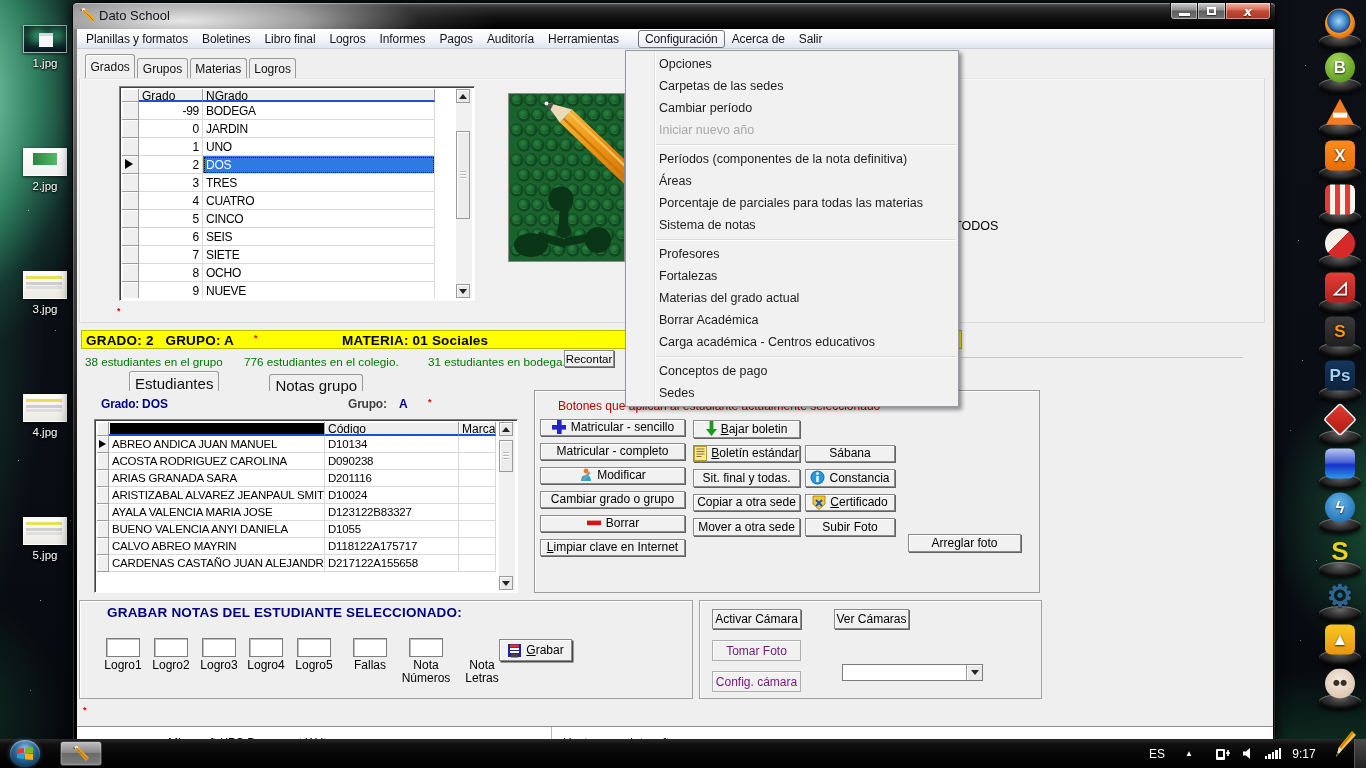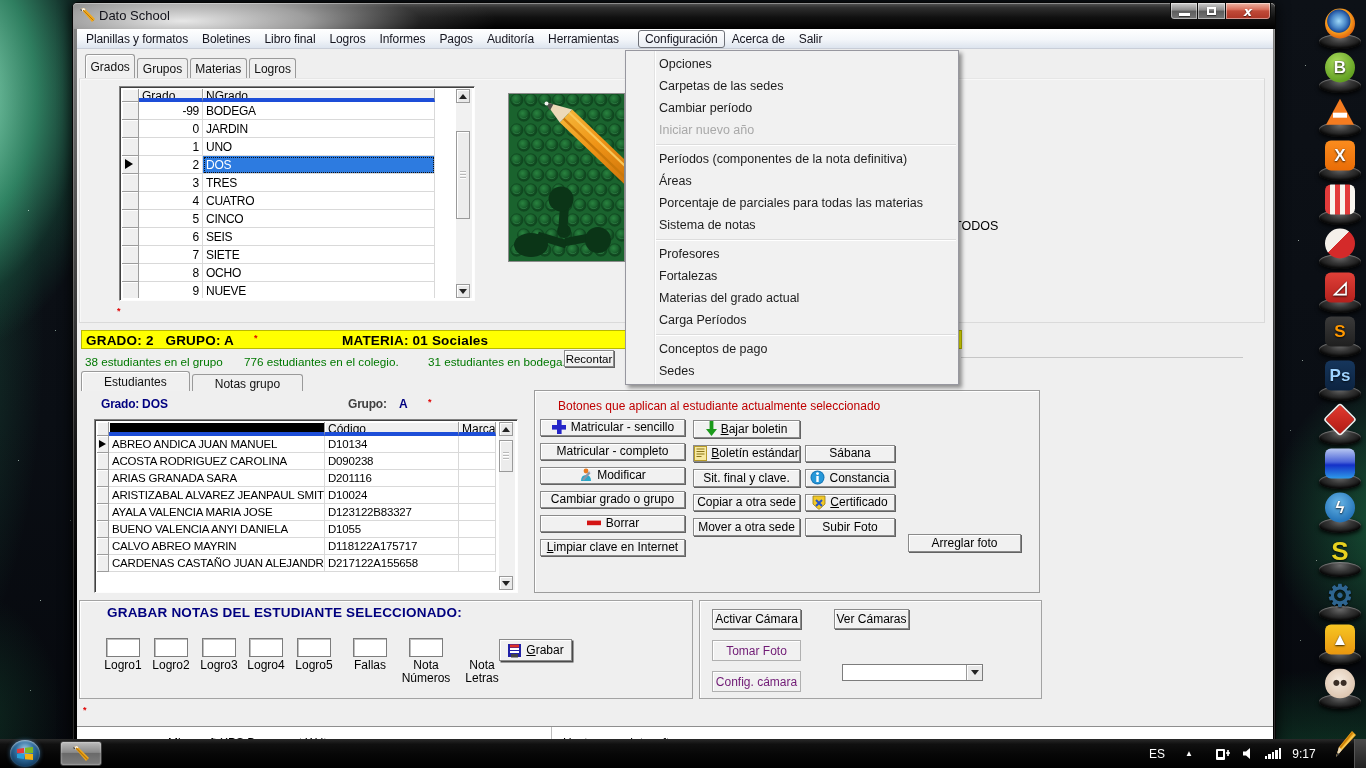--- a/index.html
+++ b/index.html
@@ -119,21 +119,21 @@
 .tab.active { height:24px; padding-top:5px; z-index:3; background:#f0f0f0; box-shadow:inset 1px 1px 0 #fff; }
 
 #tabs-top { left:8px; top:5px; height:24px; }
 #tabpage-top { position:absolute; left:2px; top:29px; width:1186px; height:245px; background:#f0f0f0;
   border:1px solid #dadada; border-top-color:#e6e6e6; box-shadow:inset 1px 1px 0 #f8f8f8; }
 
 
 .sgrid { position:absolute; background:#fff; border-top:1px solid #828282; border-left:1px solid #828282;
   border-right:1px solid #fdfdfd; border-bottom:1px solid #fdfdfd; box-shadow:inset 1px 1px 0 #404040; }
 .gcell { overflow:hidden; white-space:nowrap; }
-.ghead { background:#efefef; border-right:1px solid #9d9d9d; border-bottom:4px solid #1d4ed8;
+.ghead { background:#efefef; border-right:1px solid #9d9d9d; border-bottom:2px solid #1d4ed8;
   box-shadow:inset 1px 1px 0 #fff; font-size:12px; color:#000; padding:0 3px; }
 .grow-head { background:#efefef; border-right:1px solid #9d9d9d; border-bottom:1px solid #9d9d9d; box-shadow:inset 1px 1px 0 #fff; position:relative; }
 .gdata { border-right:1px solid #d9d9d9; border-bottom:1px solid #d9d9d9; font-size:12px; letter-spacing:-0.25px; color:#000; padding:0 3px; display:flex; align-items:center; }
 .gdata.num { justify-content:flex-end; }
 .gdata.sel { background:#2d7be0; color:#fff; outline:1px dotted #111; outline-offset:-2px; }
 .row-arrow { position:absolute; left:3px; top:3px; width:0; height:0; border-top:5px solid transparent; border-bottom:5px solid transparent; border-left:8px solid #000; }
 
 
 .vscroll { position:absolute; width:16px; background:#f3f3f3; border:1px solid #c8c8c8; }
 .varrow { position:absolute; left:0; width:14px; height:14px; background:#e9e9e9; border:1px solid #9a9a9a;
@@ -171,21 +171,21 @@
 #btn-recontar { position:absolute; left:487px; top:301px; width:50px; height:17px; font-size:11.5px; }
 
 
 .cbtn { background:#f1f1f1; border:1px solid #8a8a8a; box-shadow:1px 1px 0 #636363, inset 1px 1px 0 #fff;
   font-size:12px; color:#000; display:flex; align-items:center; justify-content:center; cursor:pointer; white-space:nowrap; gap:4px; padding:0 2px; }
 .cbtn.disabled { color:#701a75; box-shadow:inset 1px 1px 0 #fff; border-color:#b0b0b0; cursor:default; }
 .cbtn u { text-decoration:underline; }
 
 
 #tabs-students { left:4px; top:322px; height:20px; }
-#tabs-students .tab { height:17px; padding:2px 22px; font-size:12px; }
+#tabs-students .tab { height:17px; padding:2px 5px; font-size:15px;margin-left:48px; }
 #tabs-students .tab.active { height:20px; padding-top:3px; }
 
 #lbl-grado { position:absolute; left:24px; top:348px; font-size:12px; letter-spacing:-0.2px; font-weight:bold; color:#00007f; }
 #lbl-grado-val { position:absolute; left:65px; top:348px; font-size:12px; font-weight:bold; color:#00007f; }
 #lbl-grupo { position:absolute; left:271px; top:348px; font-size:12px; letter-spacing:-0.2px; font-weight:bold; color:#404040; }
 #lbl-grupo-val { position:absolute; left:322px; top:348px; font-size:12px; font-weight:bold; color:#00007f; }
 #mark2 { position:absolute; left:351px; top:348px; }
 #lbl-botones { position:absolute; left:481px; top:350px; font-size:12px; color:#bf0000; white-space:nowrap; }
 
 
@@ -251,20 +251,43 @@
 .pm-item.disabled { color:#a8a8a8; cursor:default; }
 .pm-item.separator { height:7px; padding:0; cursor:default; }
 .pm-item.separator::after { content:""; position:absolute; left:30px; right:2px; top:3px; height:1px; background:#dcdcdc; box-shadow:0 1px 0 #fff; }
 </style>
 </head>
 <body>
 
 <div id="desktop">
   <div class="stars"></div>
 
+  <div id="left-icons">
+
+  <div class="dicon photo-dark">
+        <div class="thumb"></div>
+        <div class="dlabel">1.jpg</div>
+      </div>
+      <div class="dicon shot-green">
+        <div class="thumb"></div>
+        <div class="dlabel">2.jpg</div>
+      </div>
+      <div class="dicon shot-app">
+        <div class="thumb"></div>
+        <div class="dlabel">3.jpg</div>
+      </div>
+      <div class="dicon shot-app">
+        <div class="thumb"></div>
+        <div class="dlabel">4.jpg</div>
+      </div>
+      <div class="dicon shot-app">
+        <div class="thumb"></div>
+        <div class="dlabel">5.jpg</div>
+      </div>
+    </div>
 
   <div id="dock">
 
   <div class="dock-item" style="--bg: radial-gradient(circle at 46% 42%, #9ed8f8 0%, #4a88c8 30%, #2b5ea8 42%, #1d4a8f 47%, #f59a1d 51%, #e3670f 72%, #a84b08 95%); --fg: #fff;">
         <div class="puck"></div>
         <div class="dock-glyph shape-circle" style="background: radial-gradient(circle at 46% 42%, rgb(158, 216, 248) 0%, rgb(74, 136, 200) 30%, rgb(43, 94, 168) 42%, rgb(29, 74, 143) 47%, rgb(245, 154, 29) 51%, rgb(227, 103, 15) 72%, rgb(168, 75, 8) 95%); color: rgb(255, 255, 255);">
           <span></span>
         </div>
       </div>
       <div class="dock-item" style="--bg: radial-gradient(circle at 40% 30%, #a8d95c, #5f9e1f 75%); --fg: #fff;">
@@ -861,21 +884,21 @@
                 <rect x="0.5" y="0.5" width="12" height="14" fill="#f7e9a0" stroke="#b89b28"></rect>
                 <line x1="2.5" y1="3" x2="10.5" y2="3" stroke="#8a7418" stroke-width="1"></line>
                 <line x1="2.5" y1="5.5" x2="10.5" y2="5.5" stroke="#8a7418" stroke-width="1"></line>
                 <line x1="2.5" y1="8" x2="10.5" y2="8" stroke="#8a7418" stroke-width="1"></line>
                 <line x1="2.5" y1="10.5" x2="7.5" y2="10.5" stroke="#8a7418" stroke-width="1"></line>
               </svg>
             </span>
             <span><u>B</u>oletín  estándar</span>
           </button>
           <button class="cbtn">
-            <span>Sit. final y clave.</span>
+            <span>Sit. final y todas.</span>
           </button>
           <button class="cbtn">
             <span>Copiar a otra sede</span>
           </button>
           <button class="cbtn">
             <span>Mover a otra sede</span>
           </button>
         </div>
       <div id="btncol3" class="btncol">
 
@@ -989,21 +1012,22 @@
         <div class="pm-item disabled">Iniciar nuevo año</div>
         <div class="pm-item separator"></div>
         <div class="pm-item">Períodos (componentes de la nota definitiva)</div>
         <div class="pm-item">Áreas</div>
         <div class="pm-item">Porcentaje de parciales para todas las materias</div>
         <div class="pm-item">Sistema de notas</div>
         <div class="pm-item separator"></div>
         <div class="pm-item">Profesores</div>
         <div class="pm-item">Fortalezas</div>
         <div class="pm-item">Materias del grado actual</div>
-        <div class="pm-item">Carga Períodos</div>
+        <div class="pm-item">Borrar Académica</div>
+        <div class="pm-item">Carga académica - Centros educativos</div>
         <div class="pm-item separator"></div>
         <div class="pm-item">Conceptos de pago</div>
         <div class="pm-item">Sedes</div>
       </div>
   </div>
 
   <div id="dock-pencil" style="position:absolute; right:10px; bottom:5px; z-index:70;">
     <svg width="28" height="30" viewBox="0 0 28 30">
       <polygon points="8,28 11,18 24,2 28,6 14,21" fill="#f0a81d"></polygon>
       <line x1="24.5" y1="3.5" x2="12" y2="19" stroke="#c87d08" stroke-width="1.5"></line>

